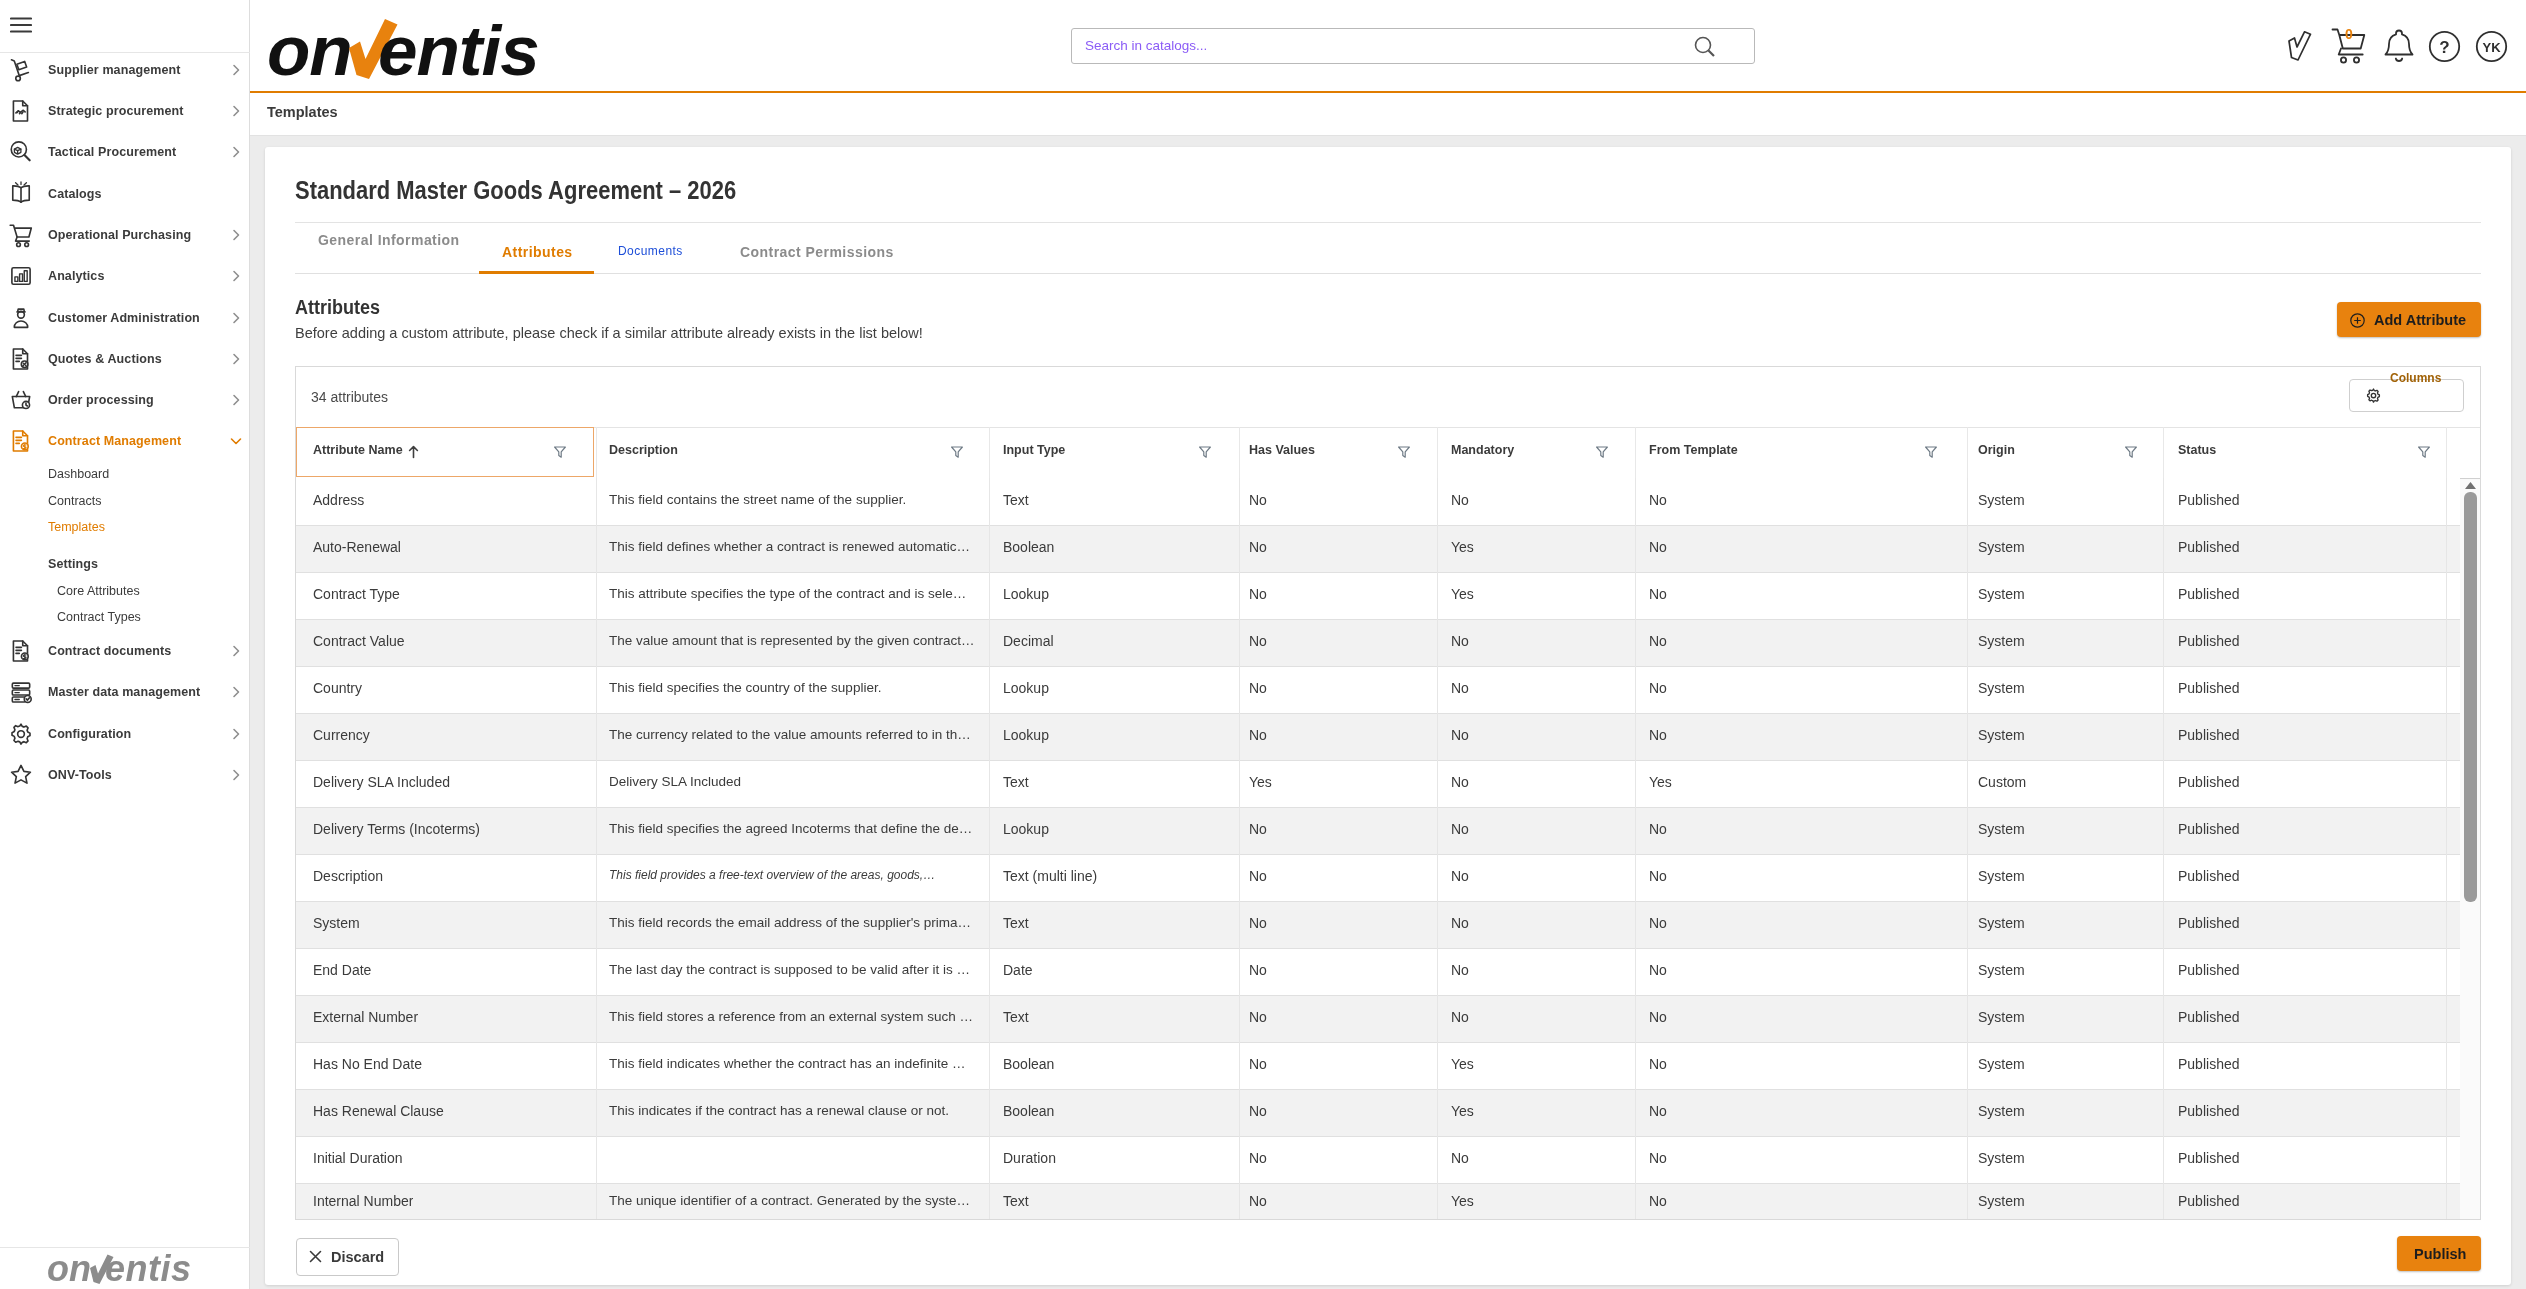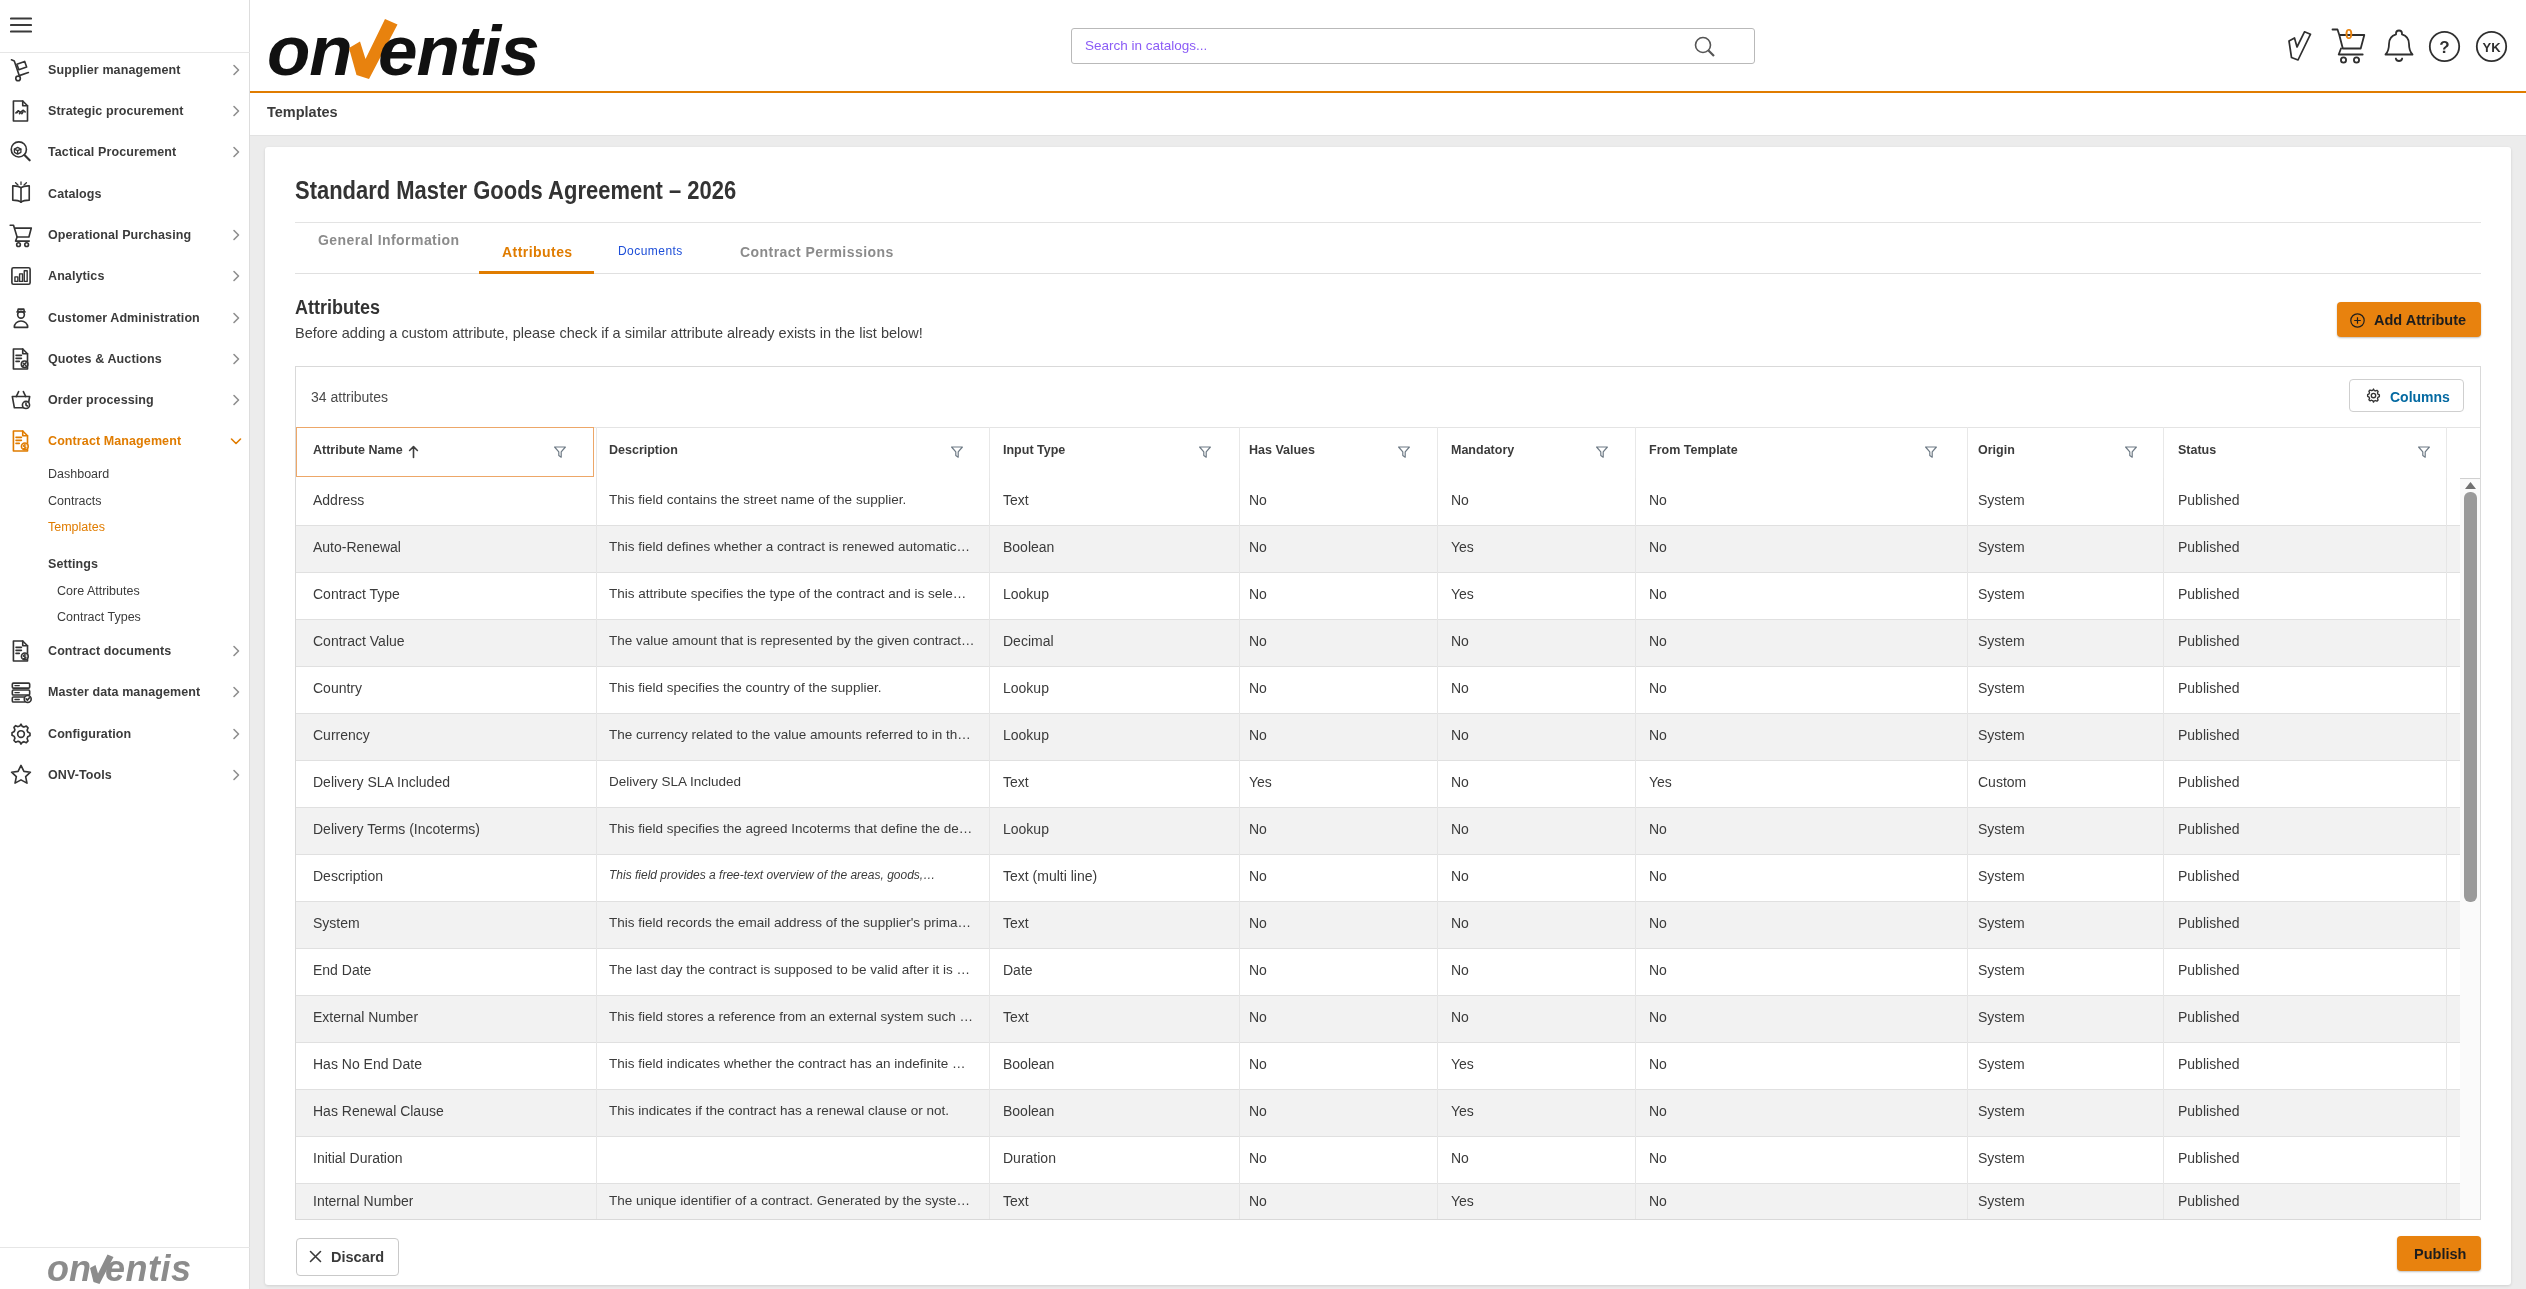--- a/index.html
+++ b/index.html
@@ -215,21 +215,21 @@
     <path d="M7.5 4.2v6.6M4.2 7.5h6.6"></path>
   </svg>
 <div class="abs" style="left:2374px;top:312px;font-size:14.5px;font-weight:bold;color:#1d1d1d">Add Attribute</div>
 <div class="abs" style="left:295px;top:366px;width:2186px;height:854px;background:#fff;border:1px solid #d9d9d9"></div>
 <div class="abs" style="left:311px;top:389px;font-size:14px;color:#4a4a4a">34 attributes</div>
 <div class="abs" style="left:2349px;top:379px;width:115px;height:33px;background:#fff;border:1px solid #cfcfcf;border-radius:4px"></div>
 <div class="abs" style="left:2365px;top:387px;width:17px;height:17px"><svg width="17" height="17" viewBox="0 0 24 24" fill="none" stroke="#333" stroke-width="1.9" stroke-linecap="round" stroke-linejoin="round">
       <path d="M12 2.9l1.1 2.1c.6.1 1.1.3 1.6.6l2.2-.9 1.6 1.6-.9 2.2c.3.5.5 1 .6 1.6l2.1 1.1v2.3l-2.1 1.1c-.1.6-.3 1.1-.6 1.6l.9 2.2-1.6 1.6-2.2-.9c-.5.3-1 .5-1.6.6L12 21.4l-1.1-2.1c-.6-.1-1.1-.3-1.6-.6l-2.2.9-1.6-1.6.9-2.2c-.3-.5-.5-1-.6-1.6l-2.1-1.1v-2.3l2.1-1.1c.1-.6.3-1.1.6-1.6l-.9-2.2 1.6-1.6 2.2.9c.5-.3 1-.5 1.6-.6z"></path>
       <circle cx="12" cy="12.05" r="3.1"></circle>
     </svg></div>
-<div class="abs" style="left:2390px;top:389px;font-size:14px;font-weight:bold;color:#0369a1">Columns</div>
+<div class="abs" style="left:2390px;top:371px;font-size:12px;font-weight:bold;color:#a16207">Columns</div>
 <div class="abs" style="left:296px;top:478px;width:2184px;height:1px;background:#d0d0d0"></div>
 <div class="abs" style="left:296px;top:427px;width:2184px;height:1px;background:#e4e4e4"></div>
 <div class="abs" style="left:596px;top:427px;width:1px;height:792px;background:#e8e8e8"></div>
 <div class="abs" style="left:989px;top:427px;width:1px;height:792px;background:#e8e8e8"></div>
 <div class="abs" style="left:1239px;top:427px;width:1px;height:792px;background:#e8e8e8"></div>
 <div class="abs" style="left:1437px;top:427px;width:1px;height:792px;background:#e8e8e8"></div>
 <div class="abs" style="left:1635px;top:427px;width:1px;height:792px;background:#e8e8e8"></div>
 <div class="abs" style="left:1967px;top:427px;width:1px;height:792px;background:#e8e8e8"></div>
 <div class="abs" style="left:2163px;top:427px;width:1px;height:792px;background:#e8e8e8"></div>
 <div class="abs" style="left:2446px;top:427px;width:1px;height:792px;background:#e8e8e8"></div>

